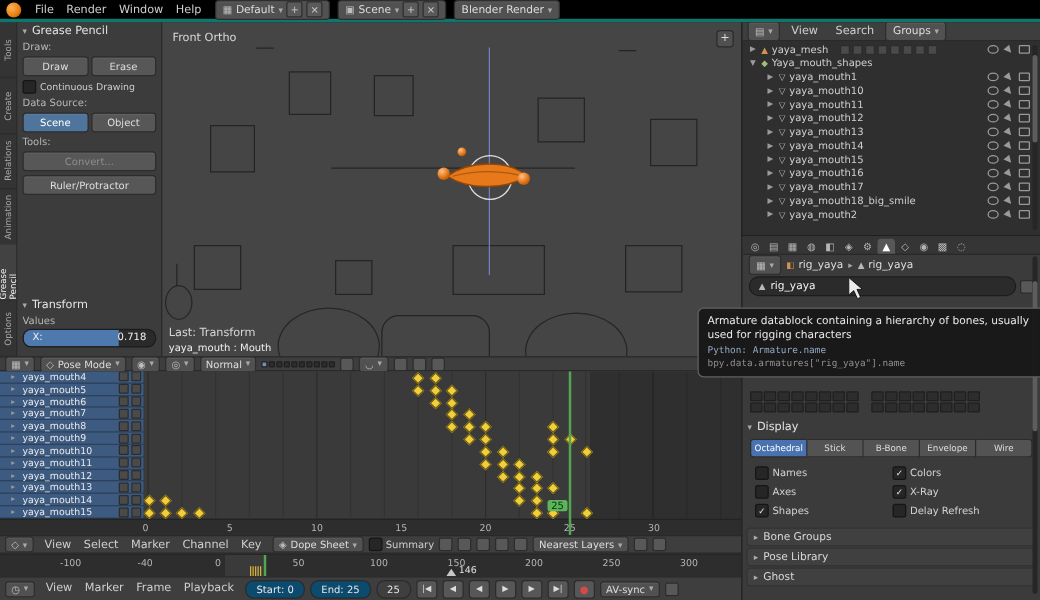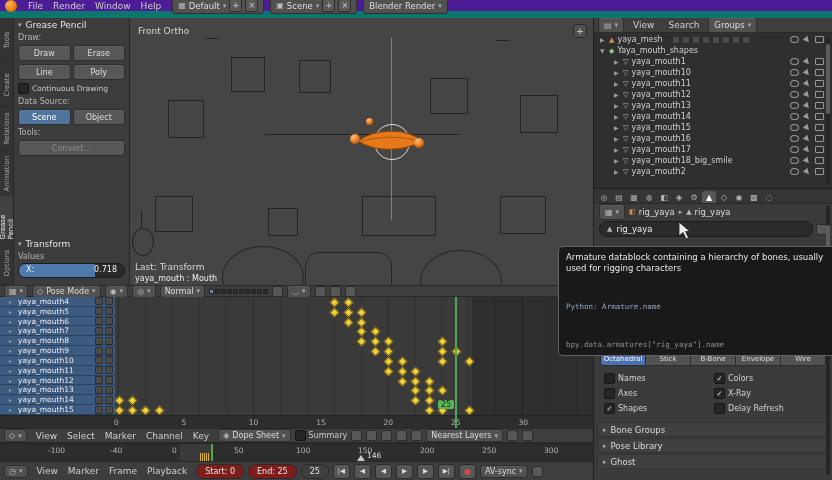--- a/index.html
+++ b/index.html
@@ -13,32 +13,32 @@
   .dd .ic{font-size:8px;color:#bdbdbd;}
   .mini{display:inline-flex;align-items:center;justify-content:center;width:11px;height:11px;
         background:#5a5a5a;border:1px solid #2e2e2e;border-radius:2px;font-size:8px;color:#ccc;}
   .btn{display:flex;align-items:center;justify-content:center;height:14px;background:#575757;
        border:1px solid #2c2c2c;border-radius:3px;color:#ddd;font-size:8px;
        box-shadow:inset 0 1px 0 rgba(255,255,255,.06);}
   .btn.sel{background:#4f759c;color:#fff;}
   .btn.dim{color:#8d8d8d;}
   .isq{display:inline-block;width:9px;height:9px;background:#585858;border:1px solid #2c2c2c;border-radius:2px;}
   .isq.tiny{width:6px;height:6px;border-radius:1px;background:#4a4a4a;}
-  .fld{display:inline-flex;align-items:center;background:#7f1d1d;border:1px solid #2b2b2b;border-radius:7px;
+  .fld{display:inline-flex;align-items:center;background:#0c4a6e;border:1px solid #2b2b2b;border-radius:7px;
        height:13px;padding:0 8px;font-size:8px;color:#e6e6e6;white-space:nowrap;}
   .cb{display:inline-flex;align-items:center;justify-content:center;width:9px;height:9px;background:#262626;
       border:1px solid #151515;border-radius:2px;font-size:7px;color:#e8e8e8;flex:none;}
   .cb.on::after{content:"✓";}
   .label{font-size:8px;color:#b5b5b5;}
   .phead{display:flex;align-items:center;gap:4px;font-size:9px;color:#e3e3e3;}
   .tri{font-size:7px;color:#aaa;}
 
   
-  #topbar{position:absolute;left:0;top:0;width:832px;height:18px;background:#4c1d95;
-          border-bottom:7px solid #0f766e;display:flex;align-items:center;padding:0 5px;gap:6px;box-sizing:border-box;}
+  #topbar{position:absolute;left:0;top:0;width:832px;height:18px;background:#000000;
+          border-bottom:3px solid #0f766e;display:flex;align-items:center;padding:0 5px;gap:6px;box-sizing:border-box;}
   .blogo{width:12px;height:12px;border-radius:50%;flex:none;
          background:radial-gradient(circle at 35% 35%,#ffb25e,#e87d0d 60%,#9a4e00);}
   #topbar-menus{display:flex;}
   #stats{color:#9c9c9c;font-size:8.5px;margin-left:28px;white-space:nowrap;}
 
   
   #tab-strip{position:absolute;left:0;top:18px;width:14px;height:267px;background:#343434;
              border-right:1px solid #282828;display:flex;flex-direction:column;box-sizing:border-box;}
   .vtab{flex:1;writing-mode:vertical-rl;transform:rotate(180deg);font-size:7px;color:#a8a8a8;
         display:flex;align-items:center;justify-content:center;border-top:1px solid #2b2b2b;}
@@ -153,21 +153,21 @@
   .chk-label{font-size:8px;color:#d2d2d2;}
   #collapsed-panels{padding:1px 3px;display:flex;flex-direction:column;gap:1px;}
   .cpanel{height:13px;display:flex;align-items:center;gap:4px;padding:0 5px;color:#d8d8d8;font-size:8.5px;
           background:#404040;border:1px solid #333;border-radius:3px;}
 
   
   #tooltip{position:absolute;left:558px;top:246px;width:266px;background:rgba(24,24,24,.96);
            border:1px solid #616161;border-radius:5px;padding:5px 7px;z-index:40;line-height:11px;}
   #tooltip .t1{color:#e8e8e8;font-size:8.5px;}
   #tooltip .t2{color:#a8a8a8;font-size:8px;}
-  #tooltip .t3,#tooltip .t4{color:#93a8c2;font-size:7.5px;font-family:"DejaVu Sans Mono",monospace;margin-top:27px;}
+  #tooltip .t3,#tooltip .t4{color:#93a8c2;font-size:7.5px;font-family:"DejaVu Sans Mono",monospace;}
   #tooltip .t4{color:#8f8f8f;}
   #cursor{position:absolute;left:678px;top:221px;z-index:60;}
 </style>
 </head>
 <body>
 
 <div id="app">
 
   <div id="topbar">
     <span class="blogo"></span>
@@ -209,35 +209,32 @@
   <div id="toolshelf">
     <div class="phead">
       <span class="tri">▾</span>
       <span>Grease Pencil</span>
     </div>
     <div class="label">Draw:</div>
     <div class="ts-row">
       <div class="btn">Draw</div>
       <div class="btn">Erase</div>
     </div>
-    <div class="ts-row">
-      <div class="btn">Line</div>
-      <div class="btn">Poly</div>
-    </div>
     <div class="chk">
       <span class="cb"></span>
       <span>Continuous Drawing</span>
     </div>
     <div class="label">Data Source:</div>
     <div class="ts-row">
       <div class="btn sel">Scene</div>
       <div class="btn">Object</div>
     </div>
     <div class="label">Tools:</div>
     <div class="btn dim">Convert...</div>
+    <div class="btn">Ruler/Protractor</div>
 
     <div style="margin-top:auto;">
       <div class="phead">
         <span class="tri">▾</span>
         <span>Transform</span>
       </div>
       <div class="label" style="margin:3px 0 2px 0;">Values</div>
       <div style="position:relative;height:13px;background:#2a2a2a;border:1px solid #1c1c1c;border-radius:7px;overflow:hidden;margin-bottom:5px;">
         <div style="position:absolute;left:0;top:0;bottom:0;width:72%;background:#4d79ae;"></div>
         <span style="position:absolute;left:7px;top:1px;font-size:8px;color:#f0f0f0;">X:</span>

